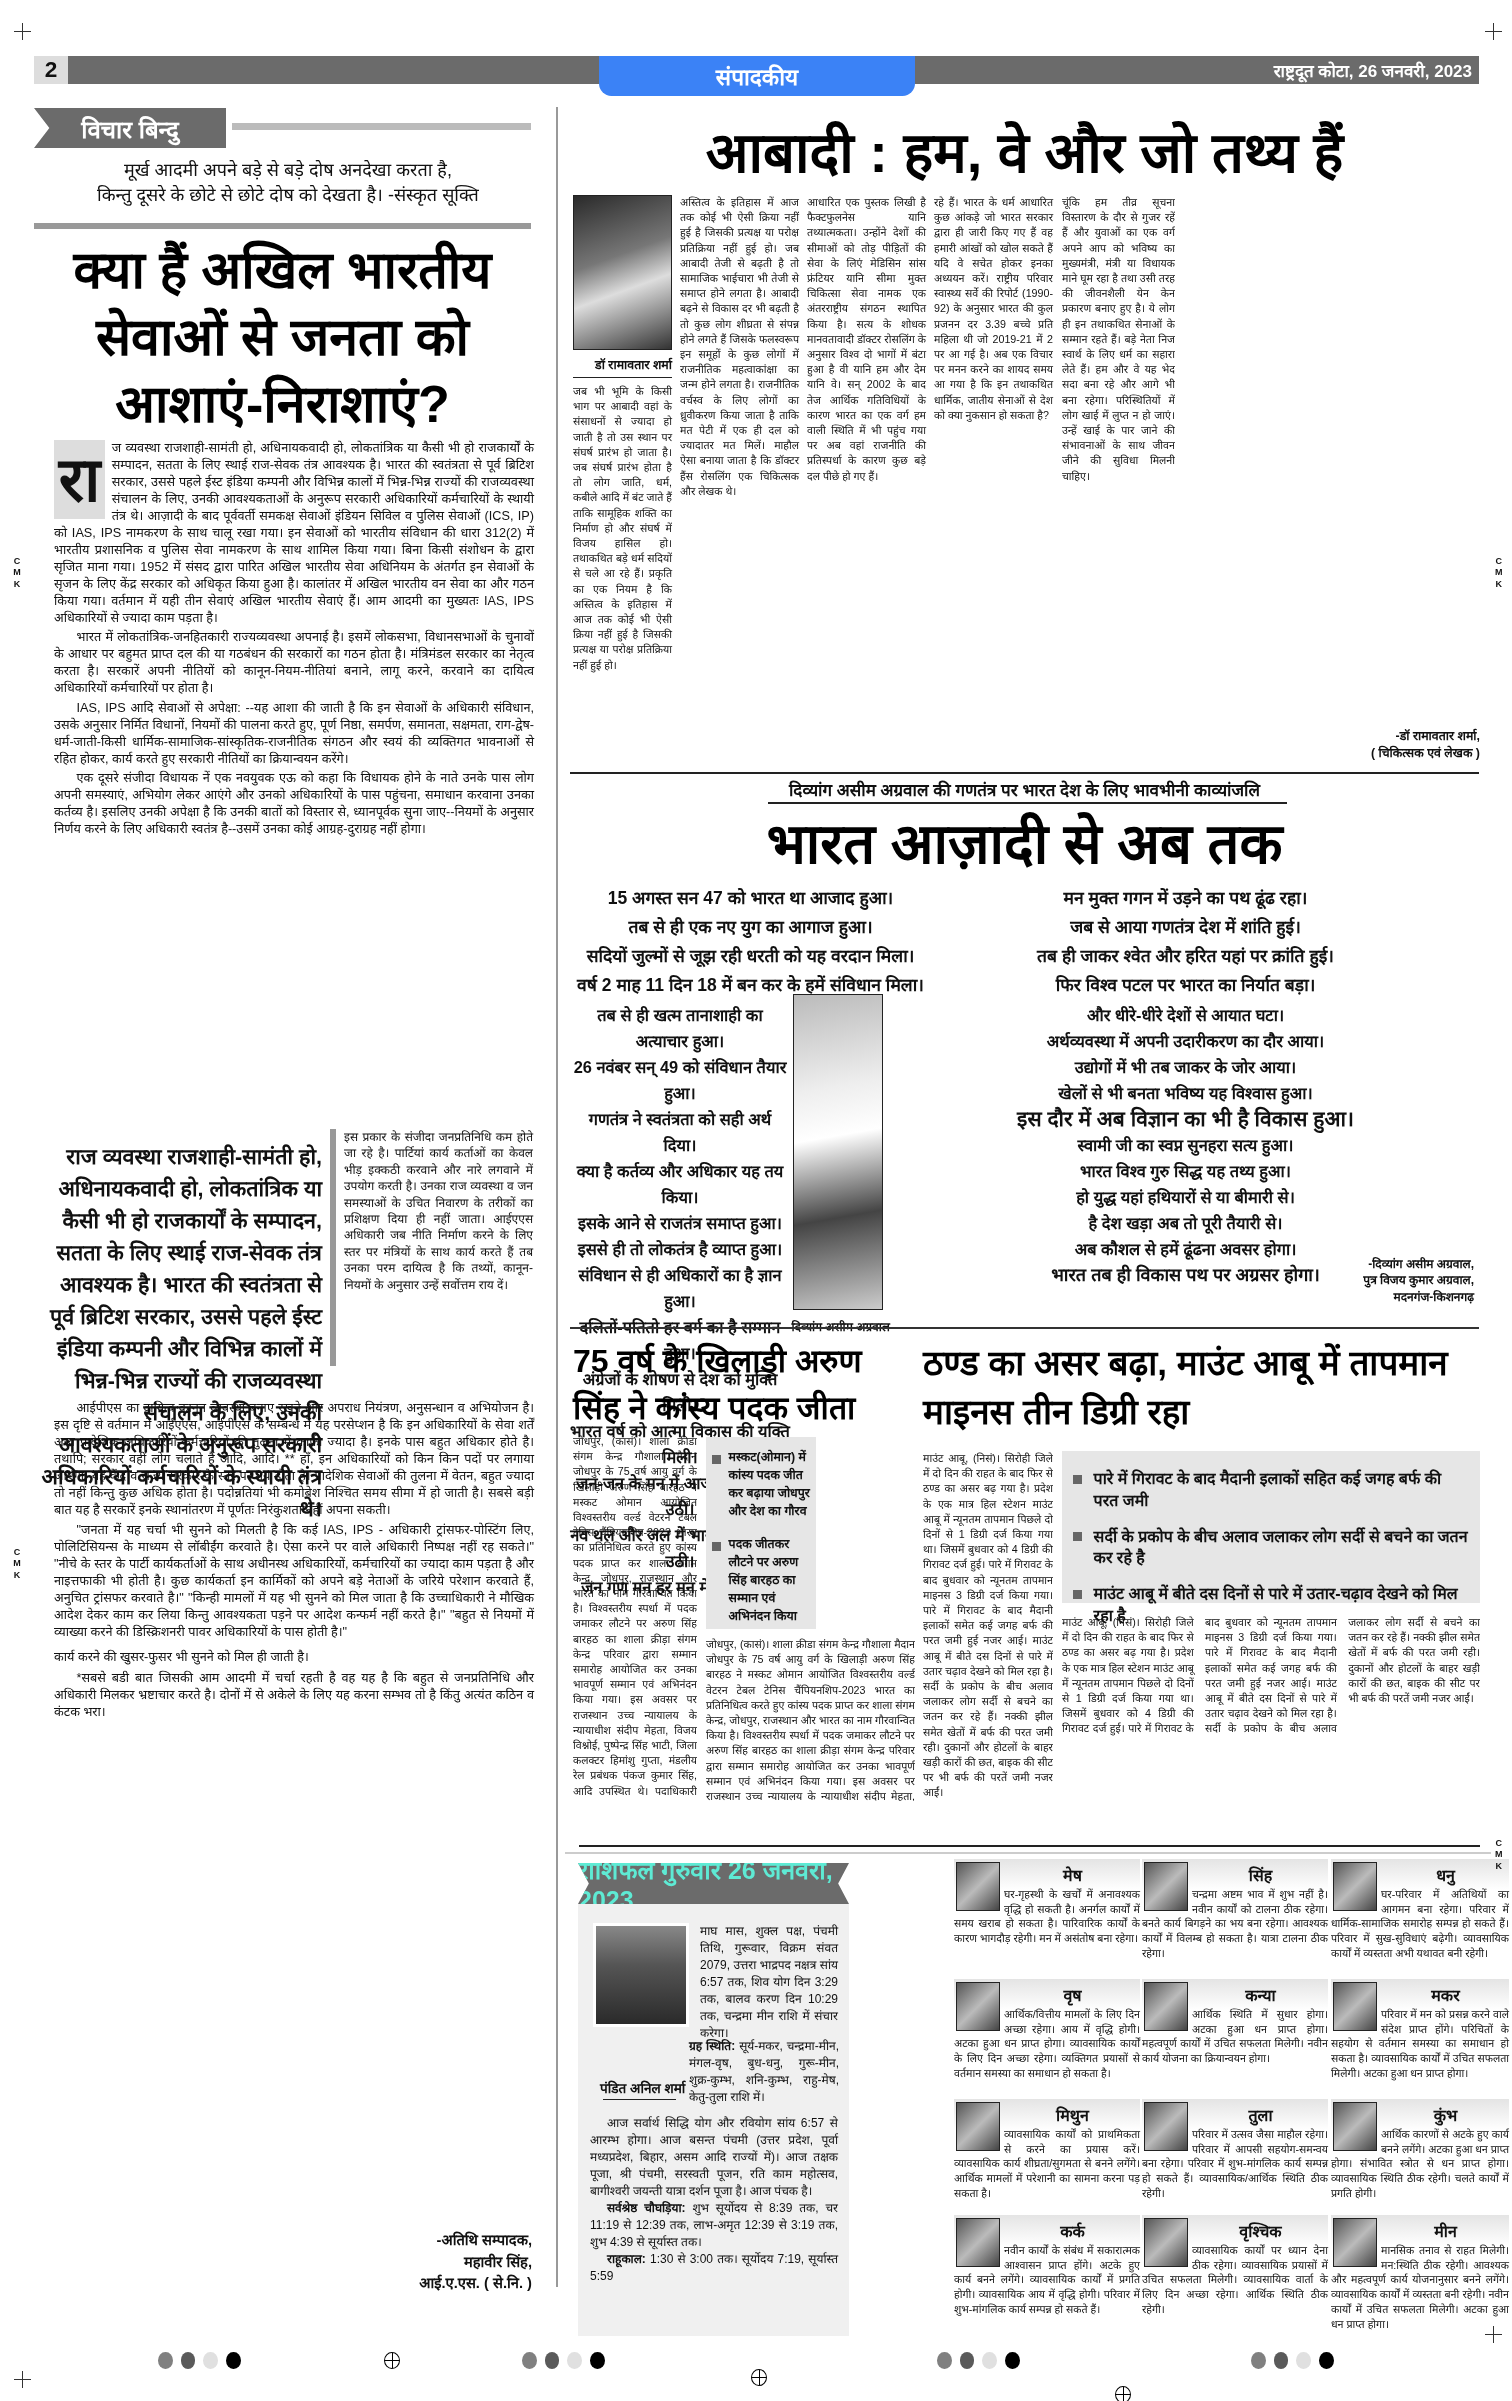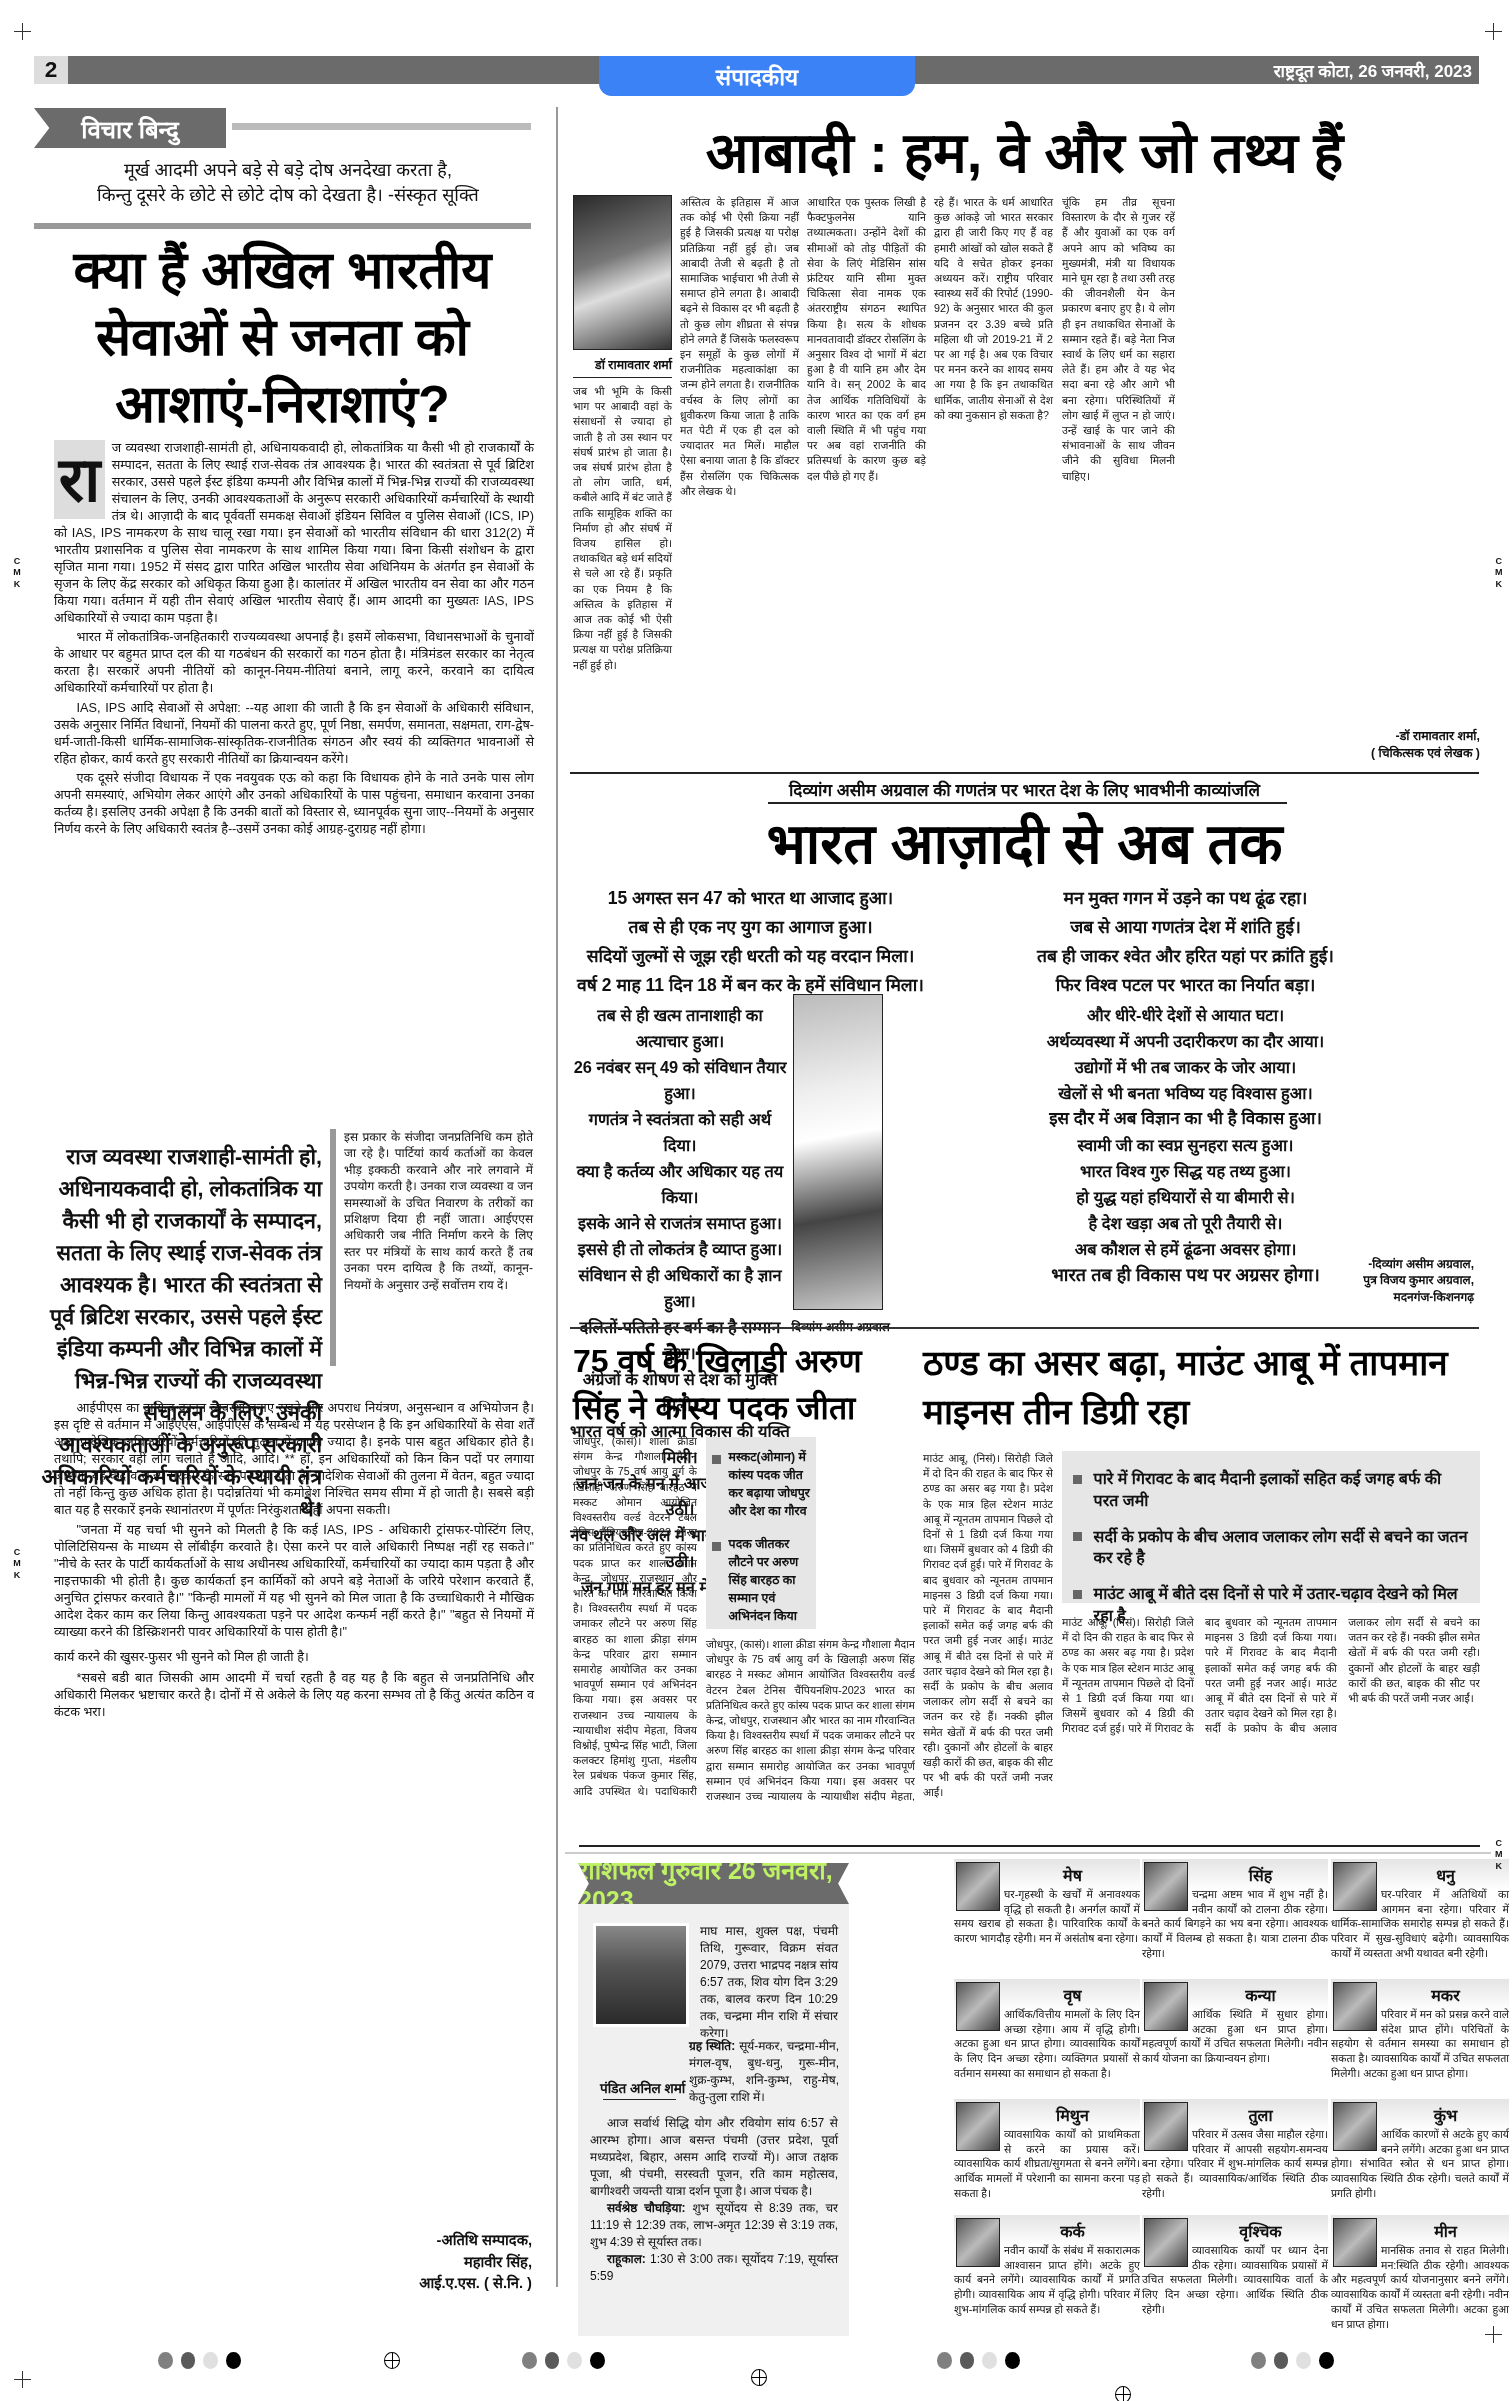--- a/index.html
+++ b/index.html
@@ -20,21 +20,21 @@
 .big-head{font-weight:bold;text-align:center;color:#000}
 .body-text{font-size:12.7px;line-height:17px;text-align:justify}
 .dropcap{float:left;width:51px;height:79px;background:#ddd;font-size:62px;font-weight:bold;display:flex;align-items:center;justify-content:center;margin:0 6.8px 0 0}
 .pull{font-size:21.5px;font-weight:bold;line-height:32px;text-align:right}
 .photo{background:linear-gradient(160deg,#2a2a2a,#777 40%,#ddd 60%,#333);border:1.1px solid #222}
 .caption{font-size:16px;font-weight:bold;text-align:right}
 .poem-line{font-size:17.5px;font-weight:bold;text-align:center;line-height:29px}
 .graybox{background:#e6e6e6}
 .bullet-row{display:flex;gap:11.3px;font-size:16px;font-weight:bold;line-height:21.5px;margin-bottom:14.7px}
 .bullet-sq{width:9px;height:9px;background:#666;flex:0 0 9px;margin-top:6.8px}
-.rashi-banner{background:#6b6b6b;color:#bef264;font-size:25px;font-weight:bold;display:flex;align-items:center;justify-content:center;clip-path:polygon(0 0,100% 0,96% 50%,100% 100%,0 100%,4% 50%)}
+.rashi-banner{background:#6b6b6b;color:#5eead4;font-size:25px;font-weight:bold;display:flex;align-items:center;justify-content:center;clip-path:polygon(0 0,100% 0,96% 50%,100% 100%,0 100%,4% 50%)}
 .rashi-card{position:absolute;width:186px;height:107px}
 .rashi-card .hdr{position:absolute;left:0;top:0;width:100%;height:31px;background:linear-gradient(#e4e4e4,#fff)}
 .rashi-card .img{position:absolute;left:2.3px;top:3.4px;width:44px;height:49px;background:linear-gradient(135deg,#555,#bbb 50%,#444);border:1.1px solid #222}
 .rashi-card .nm{position:absolute;left:51px;right:0;top:4.5px;text-align:center;font-size:16px;font-weight:bold}
 .rashi-card .tx{position:absolute;left:0;top:28px;width:100%;font-size:10.7px;line-height:14.7px;text-align:justify}
 .rashi-card .tx:before{content:"";float:left;width:50px;height:27px}
 .dots{display:flex;gap:8px;align-items:center}
 .dot{width:14.7px;height:17px;border-radius:50%}
 .target{width:16px;height:17px;border:1.1px solid #000;border-radius:50%;position:relative}
 .target:before{content:"";position:absolute;left:6.8px;top:0;width:1.1px;height:100%;background:#000}
@@ -132,21 +132,21 @@
   <div class="poem-line">मन मुक्त गगन में उड़ने का पथ ढूंढ रहा।</div>
   <div class="poem-line">जब से आया गणतंत्र देश में शांति हुई।</div>
   <div class="poem-line">तब ही जाकर श्वेत और हरित यहां पर क्रांति हुई।</div>
   <div class="poem-line">फिर विश्व पटल पर भारत का निर्यात बड़ा।</div>
 </div>
 <div class="abs" style="left:892px;top:1002px;width:587px">
   <div class="poem-line" style="font-size:16.4px;line-height:26px">और धीरे-धीरे देशों से आयात घटा।</div>
   <div class="poem-line" style="font-size:16.4px;line-height:26px">अर्थव्यवस्था में अपनी उदारीकरण का दौर आया।</div>
   <div class="poem-line" style="font-size:16.4px;line-height:26px">उद्योगों में भी तब जाकर के जोर आया।</div>
   <div class="poem-line" style="font-size:16.4px;line-height:26px">खेलों से भी बनता भविष्य यह विश्वास हुआ।</div>
-  <div class="poem-line" style="font-size:17px;line-height:26px">इस दौर में अब विज्ञान का भी है विकास हुआ।</div>
+  <div class="poem-line" style="font-size:21px;line-height:26px">इस दौर में अब विज्ञान का भी है विकास हुआ।</div>
   <div class="poem-line" style="font-size:16.4px;line-height:26px">स्वामी जी का स्वप्न सुनहरा सत्य हुआ।</div>
   <div class="poem-line" style="font-size:16.4px;line-height:26px">भारत विश्व गुरु सिद्ध यह तथ्य हुआ।</div>
   <div class="poem-line" style="font-size:16.4px;line-height:26px">हो युद्ध यहां हथियारों से या बीमारी से।</div>
   <div class="poem-line" style="font-size:16.4px;line-height:26px">है देश खड़ा अब तो पूरी तैयारी से।</div>
   <div class="poem-line" style="font-size:16.4px;line-height:26px">अब कौशल से हमें ढूंढना अवसर होगा।</div>
   <div class="poem-line" style="font-size:18px;line-height:26px">भारत तब ही विकास पथ पर अग्रसर होगा।</div>
 </div>
 <div class="abs" style="left:1299px;top:1256px;width:175px;text-align:right;font-size:12px;font-weight:bold;line-height:16.4px">
   <div>-दिव्यांग असीम अग्रवाल,</div>
   <div>पुत्र विजय कुमार अग्रवाल,</div>

